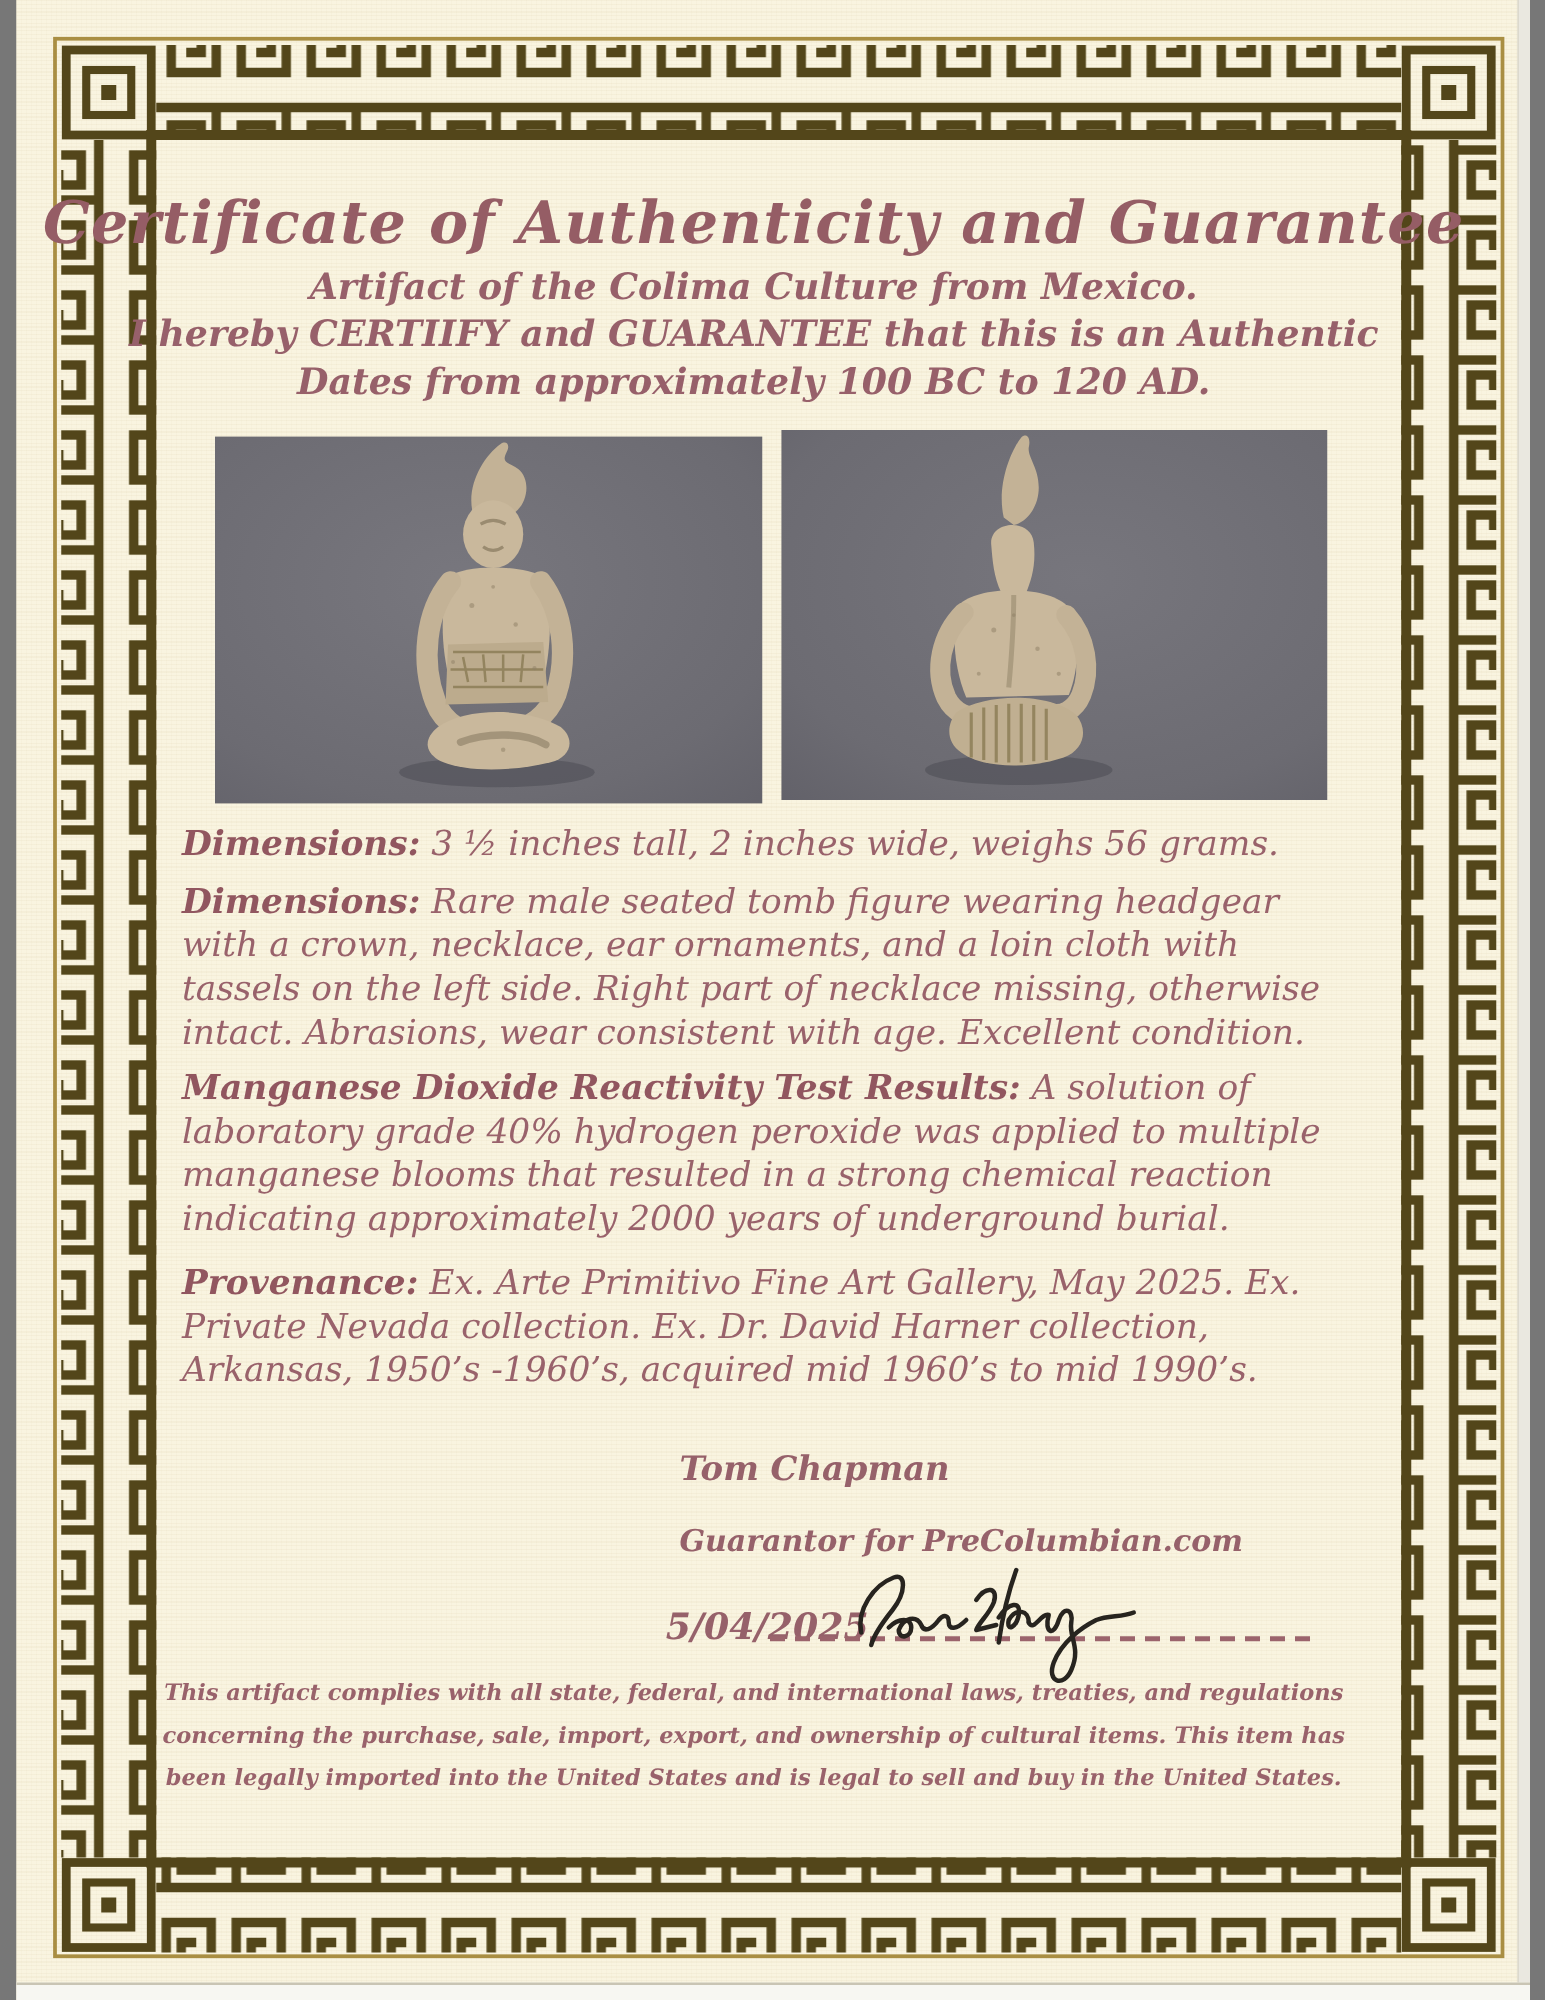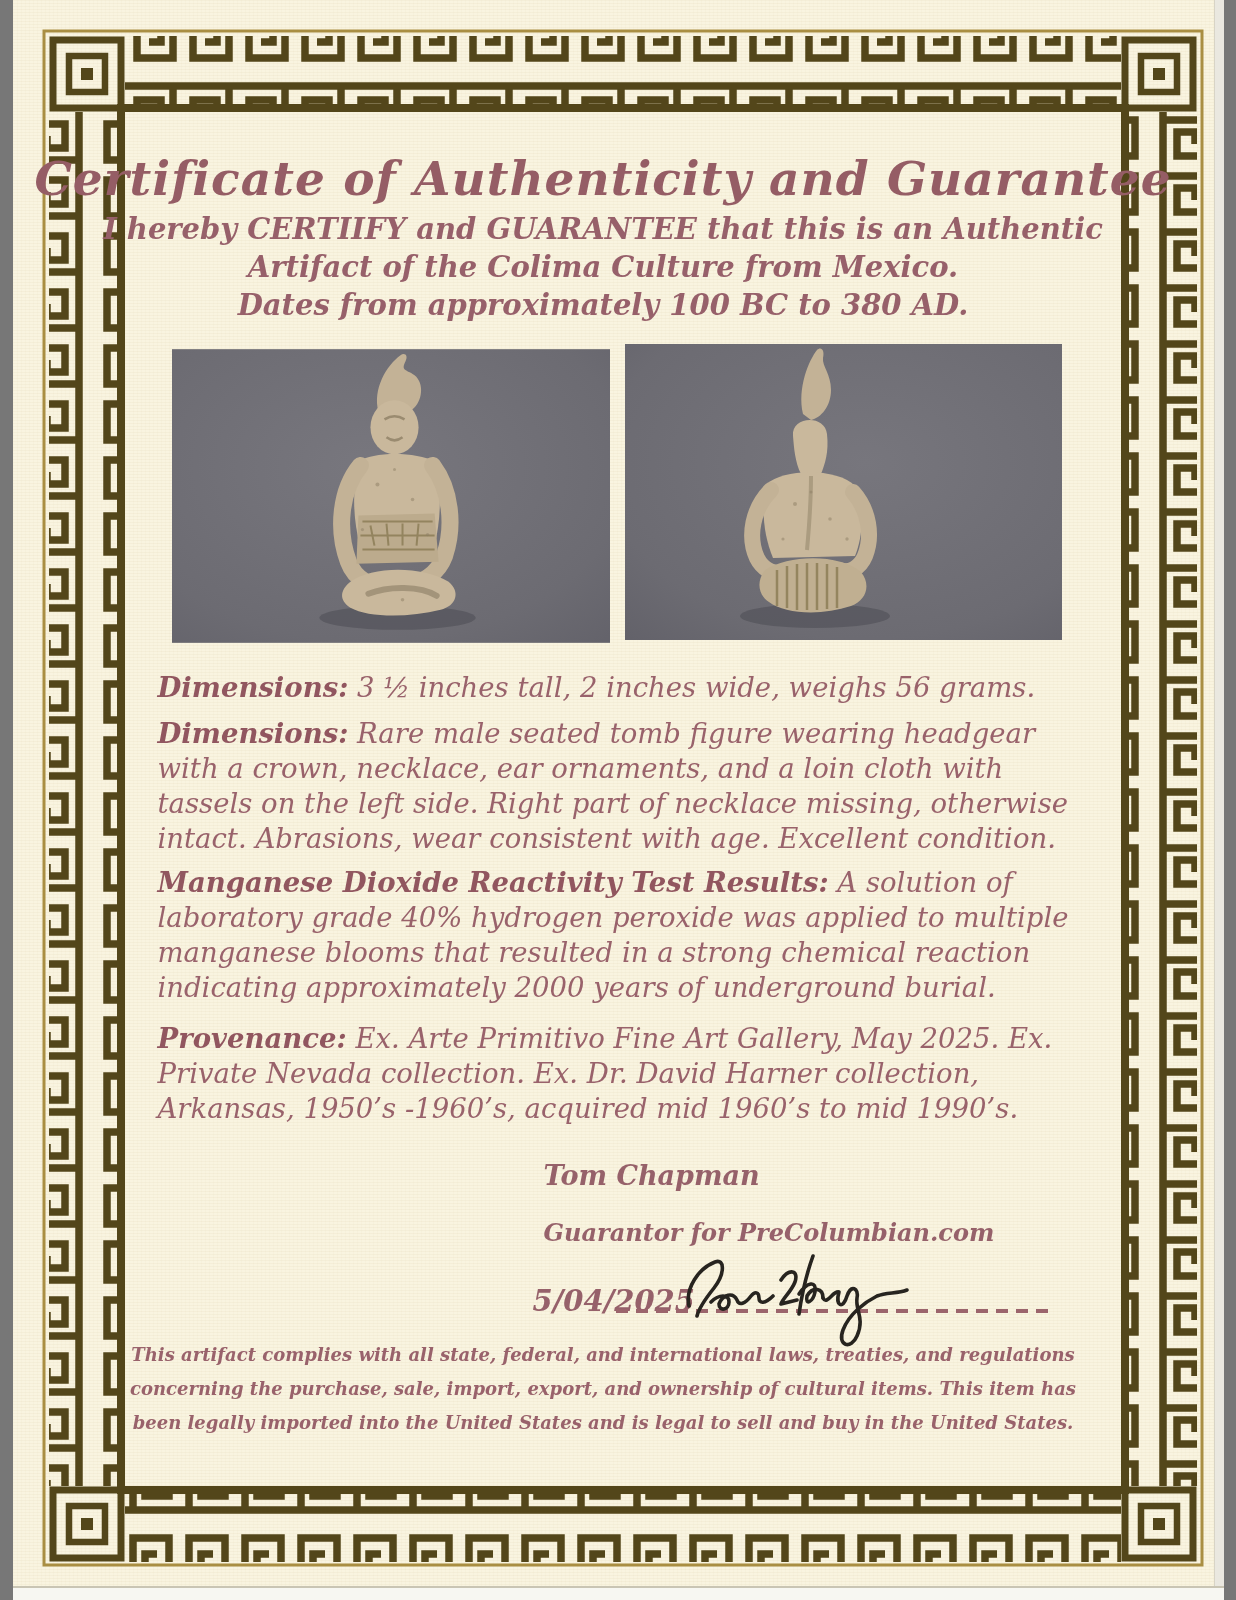--- a/index.html
+++ b/index.html
@@ -33,21 +33,21 @@
     text-align:center;
     font-size:29px;font-weight:bold;line-height:38px;
     color:#97606a;
   }
   .photo{position:absolute;margin:0;padding:0;}
   .photo svg{display:block;}
   .photo-front{left:159px;top:349px;width:438px;height:294px;}
   .photo-back{left:612px;top:344px;width:437px;height:296px;}
 
   .section{
-    position:absolute;left:133px;width:925px;margin:12px;
+    position:absolute;left:133px;width:925px;margin:0;
     font-size:27.5px;line-height:35px;
     color:#99626b;
   }
   .section .lead{font-weight:bold;color:#91565f;}
   .sec-dimensions{top:658px;}
   .sec-description{top:704px;}
   .sec-manganese{top:853px;}
   .sec-provenance{top:1009px;}
 
   .sig-name{position:absolute;left:531px;top:1160px;font-size:27px;font-weight:bold;}
@@ -114,23 +114,23 @@
       <rect x="1128" y="1506" width="36" height="36" fill="none" stroke="#53461a" stroke-width="6.5"></rect>
       <rect x="1140" y="1518" width="12" height="12" fill="#53461a"></rect>
     </g>
 
     <rect x="108" y="108" width="1004" height="1382" fill="none" stroke="#53461a" stroke-width="8"></rect>
   </svg>
 
   <h1 class="title">Certificate of Authenticity and Guarantee</h1>
 
   <div class="certify">
+    <div>Artifact of the Colima Culture from Mexico.</div>
     <div>I hereby CERTIIFY and GUARANTEE that this is an Authentic</div>
-    <div>Artifact of the Colima Culture from Mexico.</div>
-    <div>Dates from approximately 100 BC to 380 AD.</div>
+    <div>Dates from approximately 100 BC to 120 AD.</div>
   </div>
 
   <figure class="photo photo-front">
     <svg viewBox="0 0 437 293" width="438" height="294">
       <defs>
         <radialGradient id="bgF" cx="45%" cy="40%" r="85%">
           <stop offset="0%" stop-color="#78777e"></stop>
           <stop offset="70%" stop-color="#6c6b72"></stop>
           <stop offset="100%" stop-color="#626169"></stop>
         </radialGradient>

